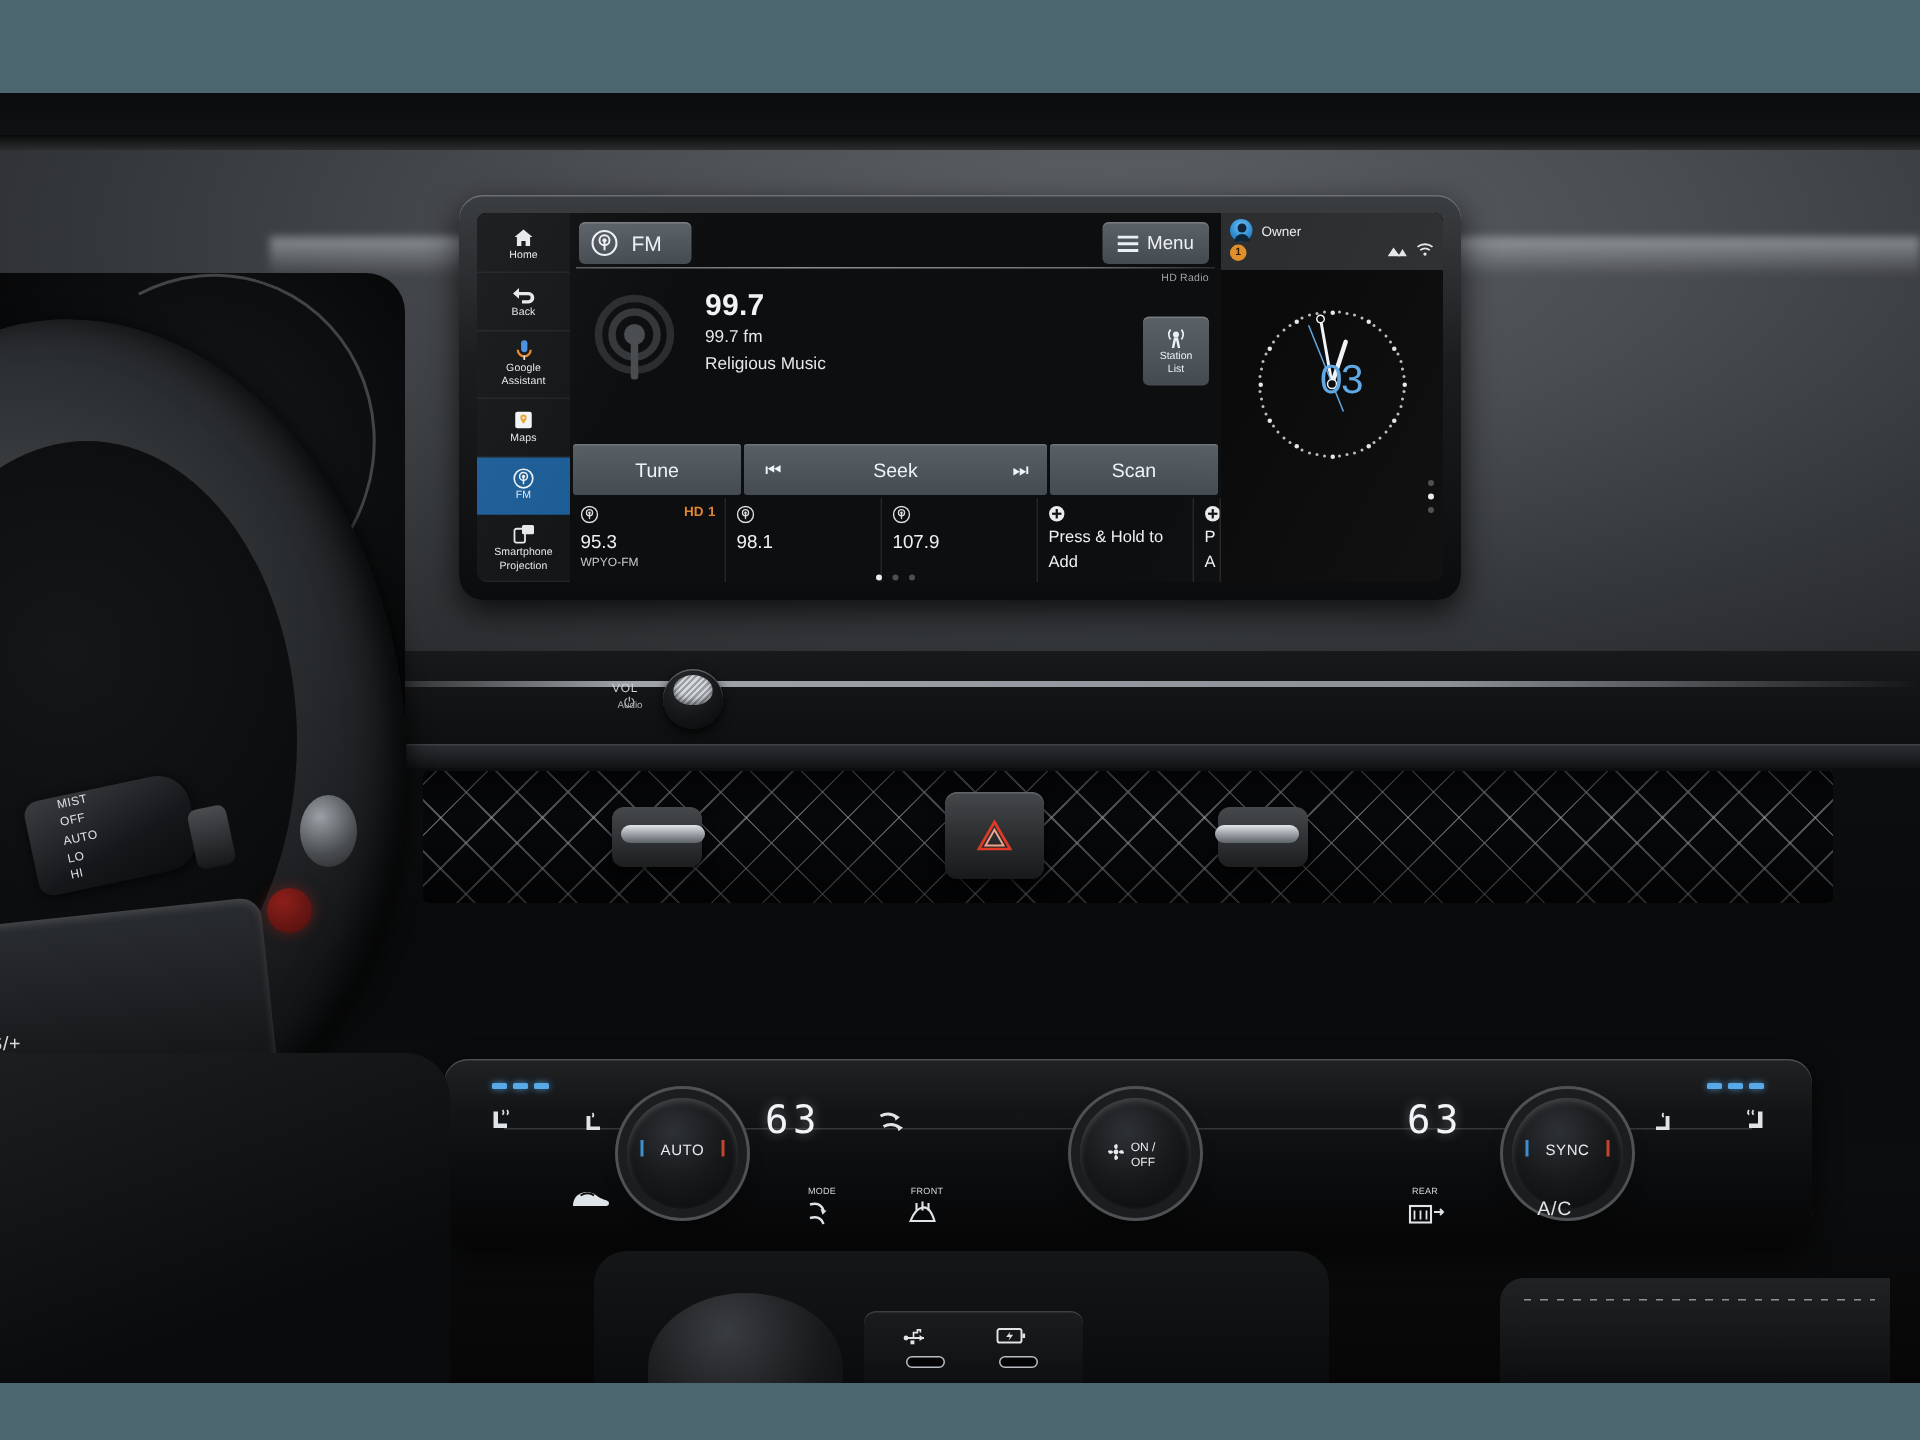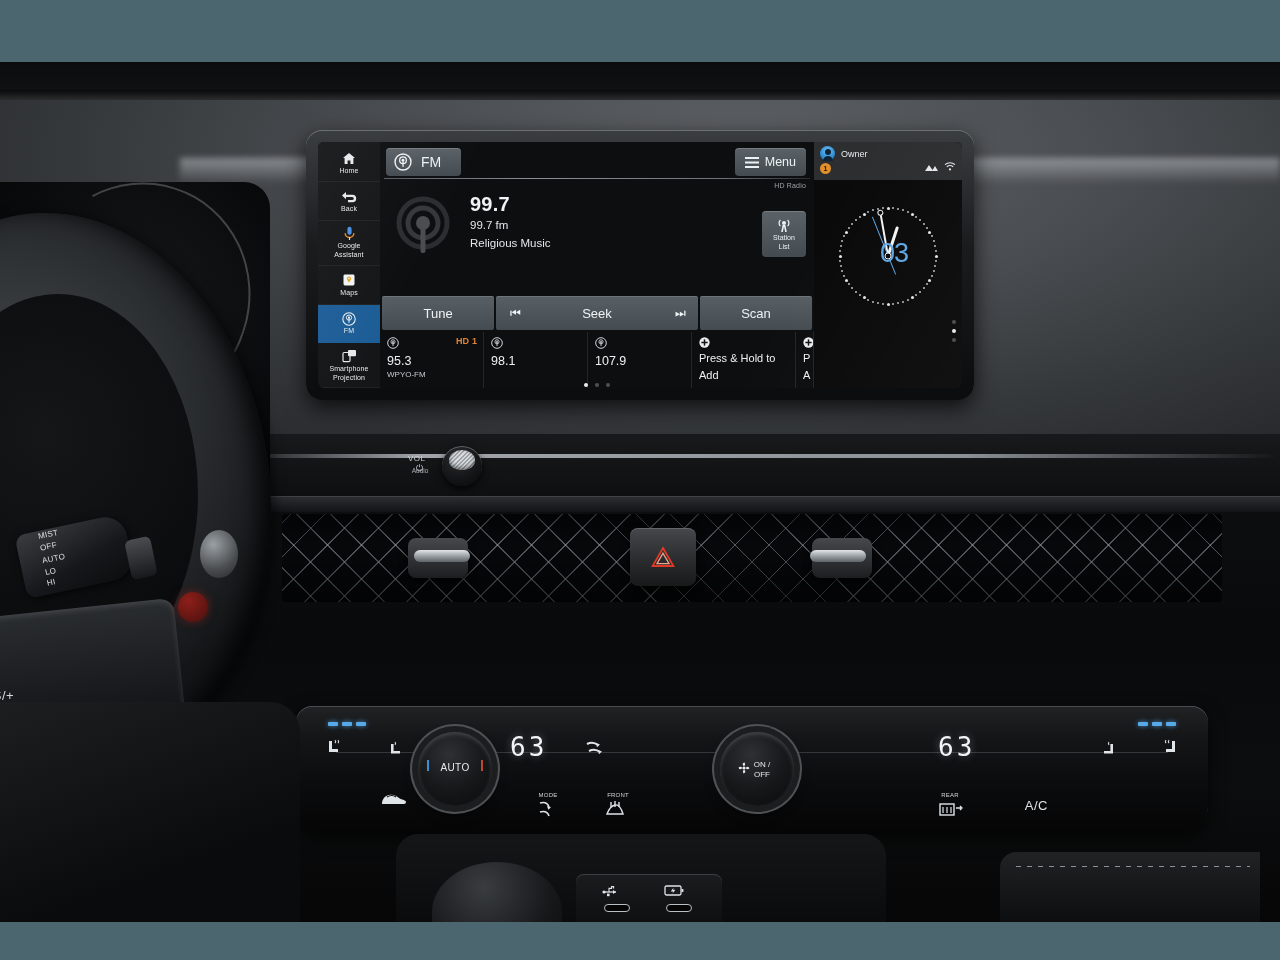--- a/index.html
+++ b/index.html
@@ -886,20 +886,25 @@
               <circle cx="6" cy="6" r="1.6" fill="#e6eaed"></circle>
               <path d="M6 4.4q-3-3 .6-3.8Q8 2.6 6 4.4M7.6 6q3-3 3.8.6Q9.4 8 7.6 6M6 7.6q3 3-.6 3.8Q4 9.4 6 7.6M4.4 6q-3 3-3.8-.6Q2.6 4 4.4 6" fill="#e6eaed"></path>
             </svg>
         </span>
         <span class="fanlbl" style="left:10px;">ON /</span>
         <span class="fanlbl" style="left:10px; top:38px;">OFF</span>
       </div>
 
       <div class="temp r">63</div>
 
+      <div class="knob-big knob-sync">
+        <span class="tick-b"></span>
+        <span class="tick-r"></span>
+        <span class="kl">SYNC</span>
+      </div>
 
       <span class="cl-icon" style="left:84px; top:86px;">
         <svg width="26" height="16" viewBox="0 0 26 16">
           <path d="M2 12h22a2 2 0 002-2c0-2-4-2-7-4S14 2 9 3 2 8 2 12z" fill="#dfe4e8"></path>
           <path d="M7 5q5-3 9 0" fill="none" stroke="#0b0c0d" stroke-width="1.2"></path>
         </svg>
       </span>
 
       <span class="cl-lbl" style="left:232px; top:86px; width:40px;">MODE</span>
       <span class="cl-icon" style="left:240px; top:94px;">

